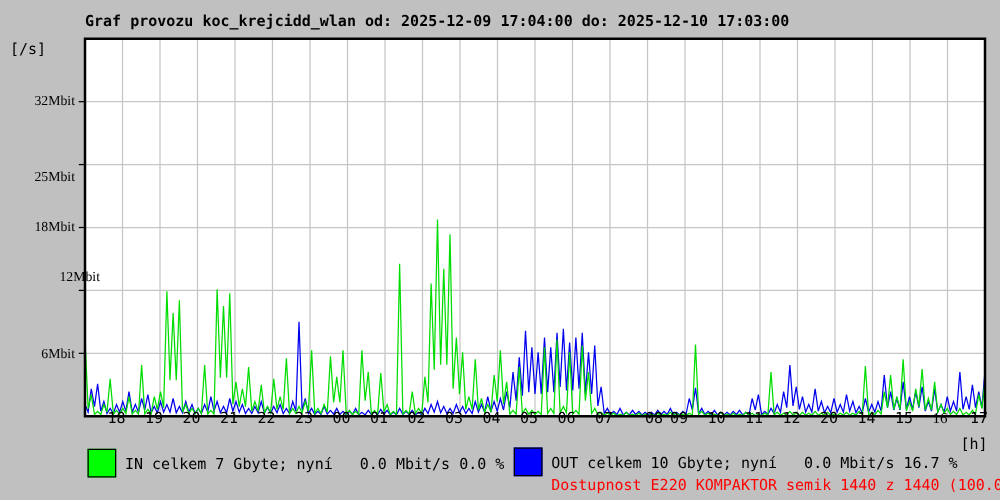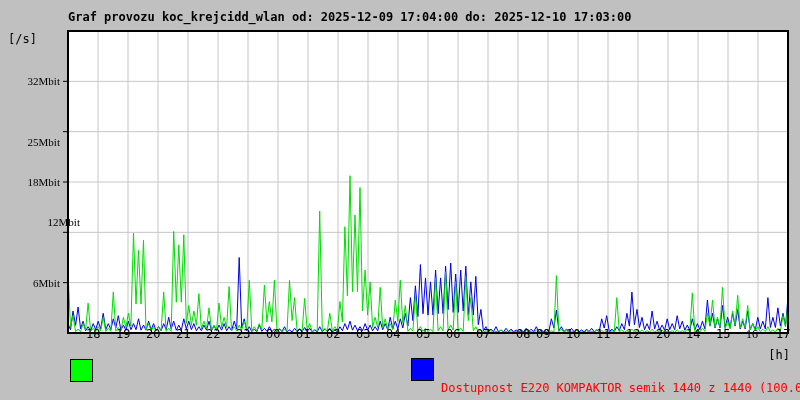--- a/index.html
+++ b/index.html
@@ -106,18 +106,20 @@
       <div class="xtick" style="left: 596px;">11</div>
       <div class="xtick" style="left: 626px;">12</div>
       <div class="xtick" style="left: 656px;">20</div>
       <div class="xtick" style="left: 686px;">14</div>
       <div class="xtick" style="left: 716px;">15</div>
       <div class="xtick" style="left: 746px; font-family: Liberation Serif, serif;">16</div>
       <div class="xtick" style="left: 776px;">17</div>
     </div>
 
   <div id="in-swatch" class="swatch" style="background: rgb(0, 255, 0);"></div>
+  <div id="in-legend-text" class="legend-text">IN celkem 7 Gbyte; nyní   0.0 Mbit/s 0.0 %</div>
 
   <div id="out-swatch" class="swatch" style="background: rgb(0, 0, 255);"></div>
+  <div id="out-legend-text" class="legend-text">OUT celkem 10 Gbyte; nyní   0.0 Mbit/s 16.7 %</div>
 
   <div id="availability-text" class="legend-text">Dostupnost E220 KOMPAKTOR semik 1440 z 1440 (100.0 %)</div>
 
 </div>
 
 </body></html>

